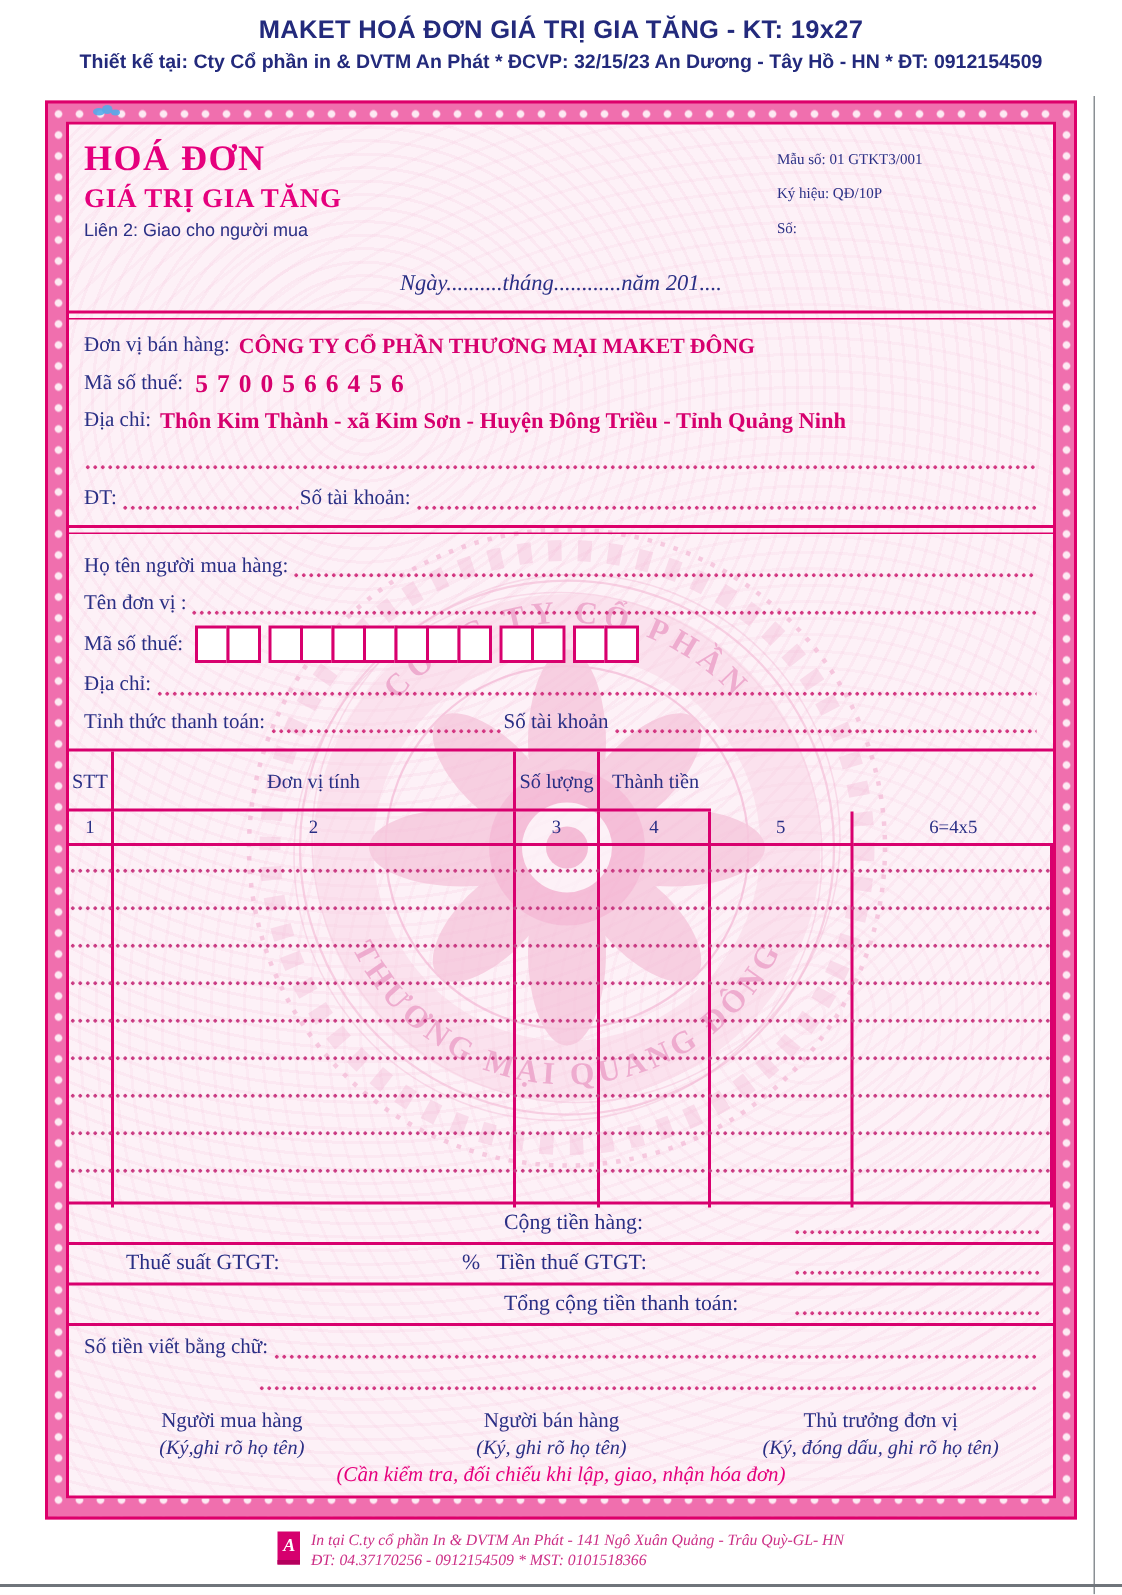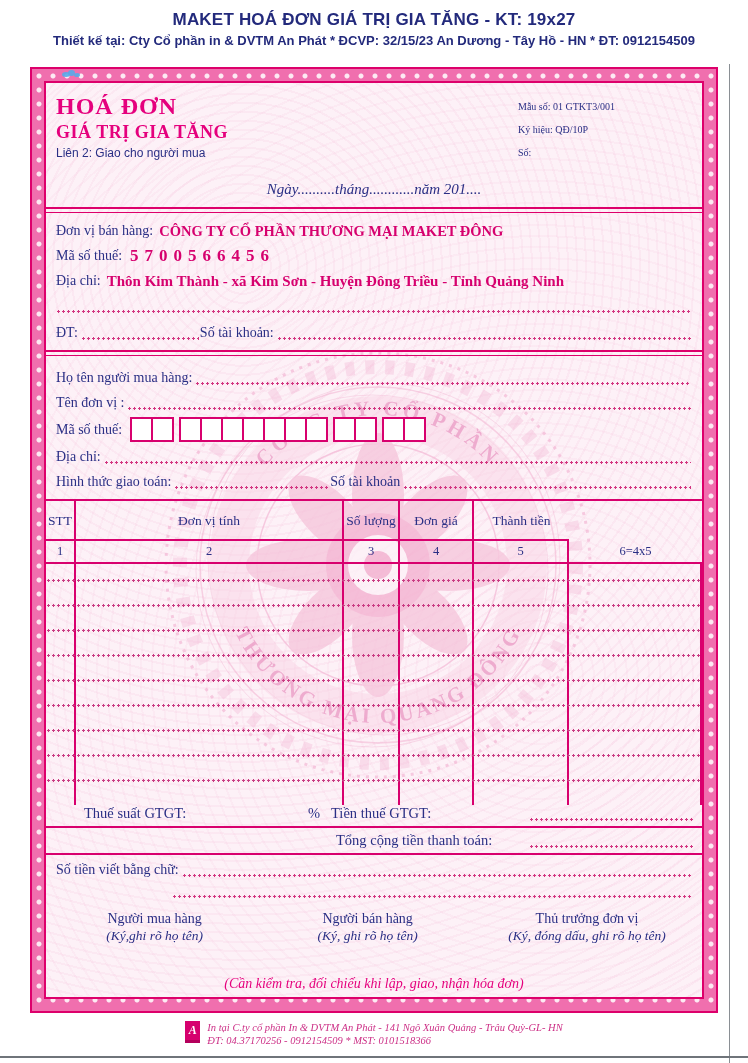--- a/index.html
+++ b/index.html
@@ -238,33 +238,32 @@
                   <span class="mstbox"></span>
                   <span class="mstbox"></span>
                 </span>
               </span>
           </div>
           <div class="row" style="margin-top:6px;">
             <span class="lbl">Địa chỉ:</span>
             <span class="dots"></span>
           </div>
           <div class="row">
-            <span class="lbl">Hình thức giao toán:</span>
+            <span class="lbl">Tỉnh thức thanh toán:</span>
             <span class="dots fix" style="width:155px;"></span>
             <span class="lbl">Số tài khoản</span>
             <span class="dots"></span>
           </div>
         </div>
 
         <div class="tbl">
           <div class="tgrid thead">
             <div class="c">STT</div>
             <div class="c">Đơn vị tính</div>
             <div class="c">Số lượng</div>
-            <div class="c">Đơn giá</div>
             <div class="c">Thành tiền</div>
           </div>
           <div class="tgrid tnums">
             <div class="c">1</div>
             <div class="c">2</div>
             <div class="c">3</div>
             <div class="c">4</div>
             <div class="c">5</div>
             <div class="c">6=4x5</div>
           </div>
@@ -280,20 +279,24 @@
               <div class="bodydot" style="top: 64px;"></div>
               <div class="bodydot" style="top: 89px;"></div>
               <div class="bodydot" style="top: 114px;"></div>
               <div class="bodydot" style="top: 139px;"></div>
               <div class="bodydot" style="top: 164px;"></div>
               <div class="bodydot" style="top: 189px;"></div>
               <div class="bodydot" style="top: 214px;"></div>
             </div>
         </div>
 
+        <div class="trow" style="border-top:2px solid #d8006e;">
+          <span class="tl" style="left:290px;">Cộng tiền hàng:</span>
+          <span class="tv"></span>
+        </div>
         <div class="trow">
           <span class="tl" style="left:38px;">Thuế suất GTGT:</span>
           <span class="tl" style="left:262px;">%</span>
           <span class="tl" style="left:285px;">Tiền thuế GTGT:</span>
           <span class="tv"></span>
         </div>
         <div class="trow">
           <span class="tl" style="left:290px;">Tổng cộng tiền thanh toán:</span>
           <span class="tv"></span>
         </div>

